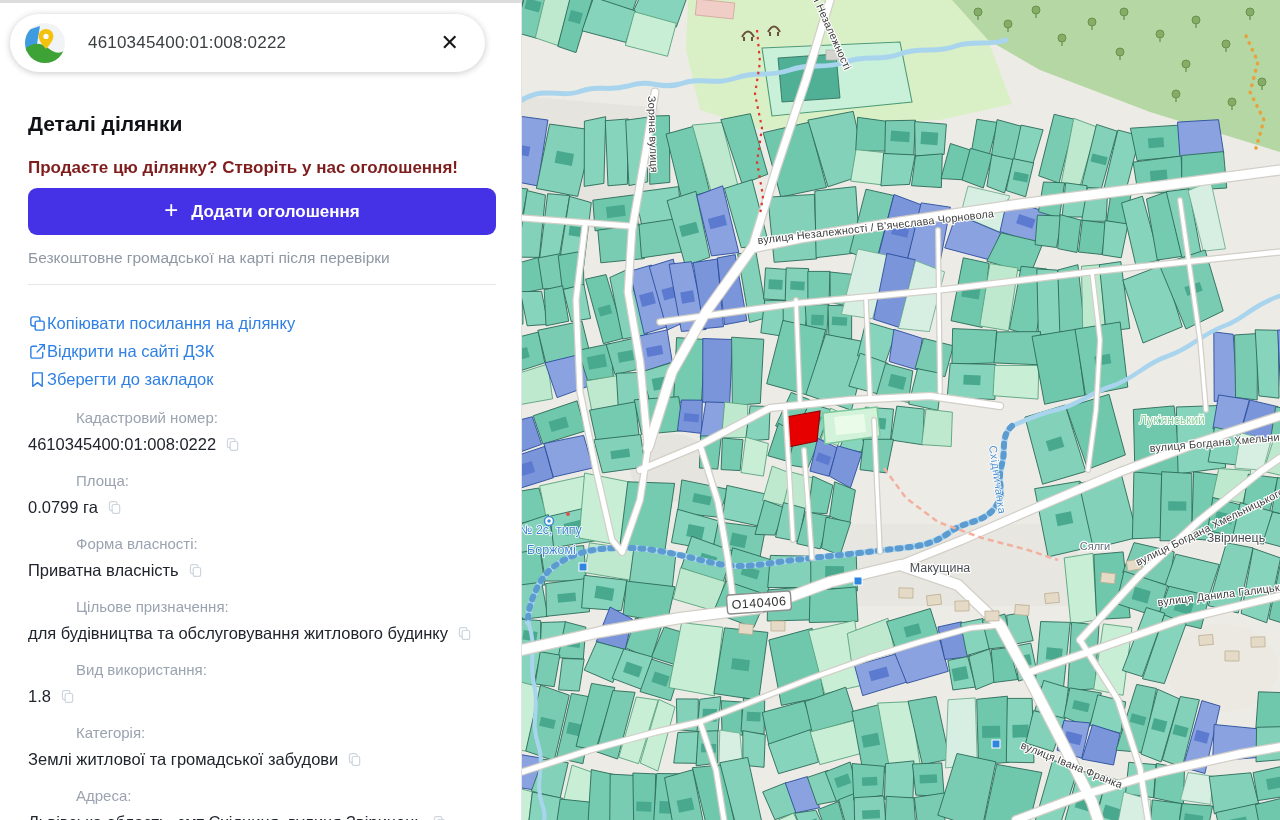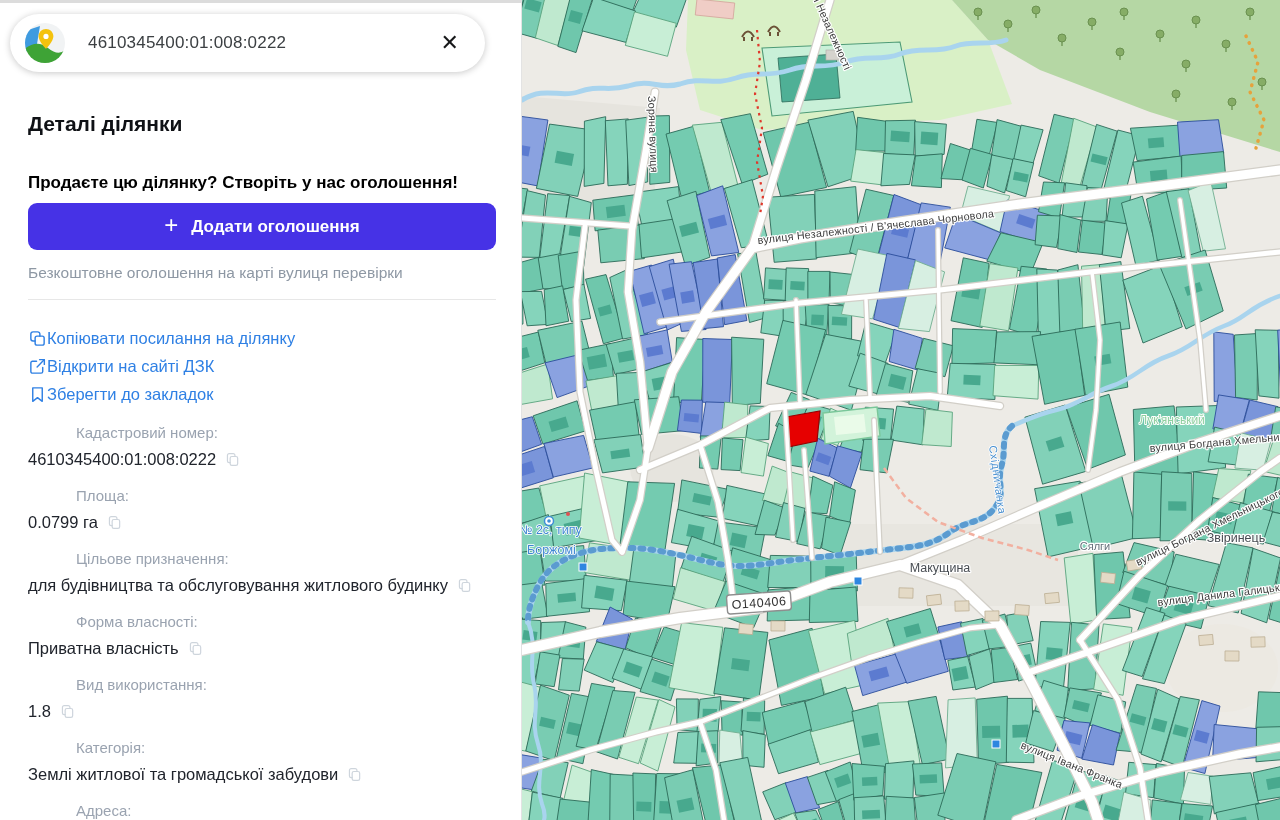--- a/index.html
+++ b/index.html
@@ -8,21 +8,21 @@
     border-top:3px solid #dcdcdc;border-right:1px solid #e3e3e3;box-sizing:border-box;padding-left:16px;}
   .searchbar{position:absolute;left:10px;top:11px;width:475px;height:58px;background:#fff;
     border-radius:29px;box-shadow:0 1px 7px rgba(0,0,0,.22);display:flex;align-items:center;
     padding:0 18px 0 14px;box-sizing:border-box;}
   .logo{width:42px;height:42px;flex:0 0 42px;}
   .search-text{margin-left:22px;font-size:17px;color:#3c4043;letter-spacing:.2px;}
   .close-btn{margin-left:auto;background:none;border:none;font-size:22px;color:#17181a;
     cursor:pointer;padding:4px 8px;line-height:1;}
   .content{position:absolute;left:28px;top:69px;width:468px;}
   h1{margin:40px 0 0;font-size:21px;font-weight:700;color:#0f1115;}
-  .promo{margin-top:36px;font-size:17px;font-weight:700;color:#000000;line-height:22px;}
+  .promo{margin-top:21px;font-size:17px;font-weight:700;color:#7f1d1d;line-height:22px;}
   .add-btn{margin-top:9px;width:100%;height:47px;border:none;border-radius:9px;background:#4632e6;
     color:#fff;font-size:17px;font-weight:700;display:flex;align-items:center;justify-content:center;
     gap:13px;cursor:pointer;font-family:"Liberation Sans",sans-serif;}
   .add-btn .plus{font-size:24px;font-weight:300;margin-top:-3px;}
   .note{margin-top:13px;font-size:15.5px;color:#8e98a4;line-height:19px;}
   .divider{margin-top:17px;border:none;border-top:1px solid #e7e7e7;}
   .links{margin-top:20px;}
   .link-row{display:flex;align-items:flex-end;height:28px;color:#2f80e4;font-size:16.5px;cursor:pointer;}
   .link-row svg{flex:0 0 19px;}
   .fields{margin-top:20px;}
@@ -71,21 +71,21 @@
 
   <div class="content">
     <h1>Деталі ділянки</h1>
     <div class="promo">Продаєте цю ділянку? Створіть у нас оголошення!</div>
 
     <button class="add-btn">
       <span class="plus">+</span>
       <span>Додати оголошення</span>
     </button>
 
-    <div class="note">Безкоштовне оголошення на карті вулиця перевірки</div>
+    <div class="note">Безкоштовне громадської на карті після перевірки</div>
     <hr class="divider">
 
     <div class="links">
       <div class="link-row">
         <svg width="19" height="19" viewBox="0 0 20 20" fill="none" stroke="#2f80e4" stroke-width="1.5" stroke-linecap="round" stroke-linejoin="round">
           <rect x="7.5" y="7.5" width="9.5" height="9.5" rx="2"></rect>
           <path d="M12.5 7.5V5.3a2.3 2.3 0 0 0-2.3-2.3H5.3A2.3 2.3 0 0 0 3 5.3v5a2.3 2.3 0 0 0 2.3 2.3h2.2"></path>
         </svg>
         <span>Копіювати посилання на ділянку</span>
       </div>
@@ -120,33 +120,33 @@
           <div class="f-label">Площа:</div>
           <div class="f-valrow">
             <span class="f-value">0.0799 га</span>
             <svg class="copy-ic" width="15" height="15" viewBox="0 0 16 16" fill="none" stroke="#ccd3db" stroke-width="1.3" stroke-linecap="round" stroke-linejoin="round">
               <rect x="5.5" y="4.8" width="8" height="9.4" rx="1.8"></rect>
               <path d="M10.6 4.8V3.6a1.8 1.8 0 0 0-1.8-1.8H4.4a1.8 1.8 0 0 0-1.8 1.8v6a1.8 1.8 0 0 0 1.8 1.8h1.1"></path>
             </svg>
           </div>
         </div>
         <div class="field">
-          <div class="f-label">Цільове призначення:</div>
+          <div class="f-label">Форма власності:</div>
           <div class="f-valrow">
-            <span class="f-value">для будівництва та обслуговування житлового будинку</span>
+            <span class="f-value">Приватна власність</span>
             <svg class="copy-ic" width="15" height="15" viewBox="0 0 16 16" fill="none" stroke="#ccd3db" stroke-width="1.3" stroke-linecap="round" stroke-linejoin="round">
               <rect x="5.5" y="4.8" width="8" height="9.4" rx="1.8"></rect>
               <path d="M10.6 4.8V3.6a1.8 1.8 0 0 0-1.8-1.8H4.4a1.8 1.8 0 0 0-1.8 1.8v6a1.8 1.8 0 0 0 1.8 1.8h1.1"></path>
             </svg>
           </div>
         </div>
         <div class="field">
-          <div class="f-label">Форма власності:</div>
+          <div class="f-label">Цільове призначення:</div>
           <div class="f-valrow">
-            <span class="f-value">Приватна власність</span>
+            <span class="f-value">для будівництва та обслуговування житлового будинку</span>
             <svg class="copy-ic" width="15" height="15" viewBox="0 0 16 16" fill="none" stroke="#ccd3db" stroke-width="1.3" stroke-linecap="round" stroke-linejoin="round">
               <rect x="5.5" y="4.8" width="8" height="9.4" rx="1.8"></rect>
               <path d="M10.6 4.8V3.6a1.8 1.8 0 0 0-1.8-1.8H4.4a1.8 1.8 0 0 0-1.8 1.8v6a1.8 1.8 0 0 0 1.8 1.8h1.1"></path>
             </svg>
           </div>
         </div>
         <div class="field">
           <div class="f-label">Вид використання:</div>
           <div class="f-valrow">
             <span class="f-value">1.8</span>

